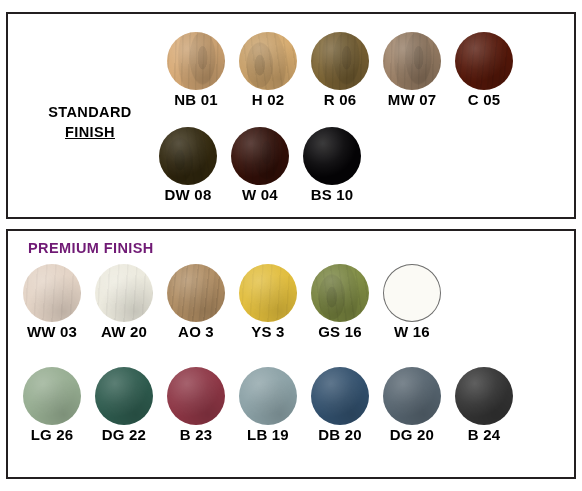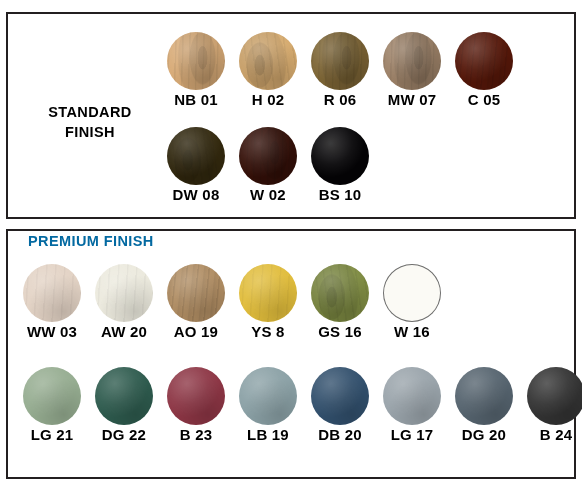--- a/index.html
+++ b/index.html
@@ -52,30 +52,30 @@
     left: 8px;
     top: 88px;
     width: 148px;
     text-align: center;
     font-size: 14.5px;
     font-weight: bold;
     letter-spacing: 0.4px;
     line-height: 20px;
     color: #000000;
   }
-  .section-title-block .ln2 { display: block; }
+  .section-title-block .ln2 { display: block; text-decoration: underline; }
 
   .premium-title {
     position: absolute;
     left: 20px;
-    top: 2px;
+    top: 9px;
     font-size: 14.5px;
     font-weight: bold;
     letter-spacing: 0.4px;
-    color: #0369a1;
+    color: #701a75;
   }
 
   
   .swatch-row {
     position: absolute;
     display: flex;
   }
 
   .swatch-cell {
     position: relative;
@@ -199,34 +199,34 @@
       </div>
       <div class="swatch-cell">
         <div class="swatch-disc" style="background-color: rgb(85, 23, 9);">
           <div class="grain g-straight"></div>
           <div class="shade"></div>
         </div>
         <div class="swatch-label">C 05</div>
       </div>
     </div>
 
-    <div class="swatch-row" id="std-row-1" style="left:152px; top:113px;">
+    <div class="swatch-row" id="std-row-1" style="left:144px; top:113px;">
       <div class="swatch-cell">
         <div class="swatch-disc" style="background-color: rgb(51, 41, 14);">
           <div class="grain g-wavy"></div>
           <div class="shade"></div>
         </div>
         <div class="swatch-label">DW 08</div>
       </div>
       <div class="swatch-cell">
         <div class="swatch-disc" style="background-color: rgb(53, 16, 8);">
           <div class="grain g-cathedral"></div>
           <div class="shade"></div>
         </div>
-        <div class="swatch-label">W 02</div>
+        <div class="swatch-label">W 04</div>
       </div>
       <div class="swatch-cell">
         <div class="swatch-disc" style="background-color: rgb(5, 4, 6);">
 
           <div class="shade"></div>
         </div>
         <div class="swatch-label">BS 10</div>
       </div>
     </div>
 
@@ -249,28 +249,28 @@
           <div class="grain g-soft"></div>
           <div class="shade"></div>
         </div>
         <div class="swatch-label">AW 20</div>
       </div>
       <div class="swatch-cell">
         <div class="swatch-disc" style="background-color: rgb(176, 141, 99);">
           <div class="grain g-straight"></div>
           <div class="shade"></div>
         </div>
-        <div class="swatch-label">AO 19</div>
+        <div class="swatch-label">AO 3</div>
       </div>
       <div class="swatch-cell">
         <div class="swatch-disc" style="background-color: rgb(225, 189, 60);">
           <div class="grain g-soft"></div>
           <div class="shade"></div>
         </div>
-        <div class="swatch-label">YS 8</div>
+        <div class="swatch-label">YS 3</div>
       </div>
       <div class="swatch-cell">
         <div class="swatch-disc" style="background-color: rgb(127, 140, 67);">
           <div class="grain g-wavy"></div>
           <div class="shade"></div>
         </div>
         <div class="swatch-label">GS 16</div>
       </div>
       <div class="swatch-cell">
         <div class="swatch-disc outlined" style="background-color: rgb(251, 250, 245);">
@@ -278,21 +278,21 @@
         </div>
         <div class="swatch-label">W 16</div>
       </div>
     </div>
 
     <div class="swatch-row" id="prm-row-1" style="left:8px; top:136px;">
       <div class="swatch-cell">
         <div class="swatch-disc" style="background-color: rgb(150, 173, 145);">
           <div class="shade"></div>
         </div>
-        <div class="swatch-label">LG 21</div>
+        <div class="swatch-label">LG 26</div>
       </div>
       <div class="swatch-cell">
         <div class="swatch-disc" style="background-color: rgb(46, 91, 78);">
           <div class="shade"></div>
         </div>
         <div class="swatch-label">DG 22</div>
       </div>
       <div class="swatch-cell">
         <div class="swatch-disc" style="background-color: rgb(141, 54, 69);">
           <div class="shade"></div>
@@ -305,26 +305,20 @@
         </div>
         <div class="swatch-label">LB 19</div>
       </div>
       <div class="swatch-cell">
         <div class="swatch-disc" style="background-color: rgb(50, 80, 109);">
           <div class="shade"></div>
         </div>
         <div class="swatch-label">DB 20</div>
       </div>
       <div class="swatch-cell">
-        <div class="swatch-disc" style="background-color: rgb(154, 164, 171);">
-          <div class="shade"></div>
-        </div>
-        <div class="swatch-label">LG 17</div>
-      </div>
-      <div class="swatch-cell">
         <div class="swatch-disc" style="background-color: rgb(86, 100, 111);">
           <div class="shade"></div>
         </div>
         <div class="swatch-label">DG 20</div>
       </div>
       <div class="swatch-cell">
         <div class="swatch-disc" style="background-color: rgb(51, 51, 51);">
           <div class="shade"></div>
         </div>
         <div class="swatch-label">B 24</div>

